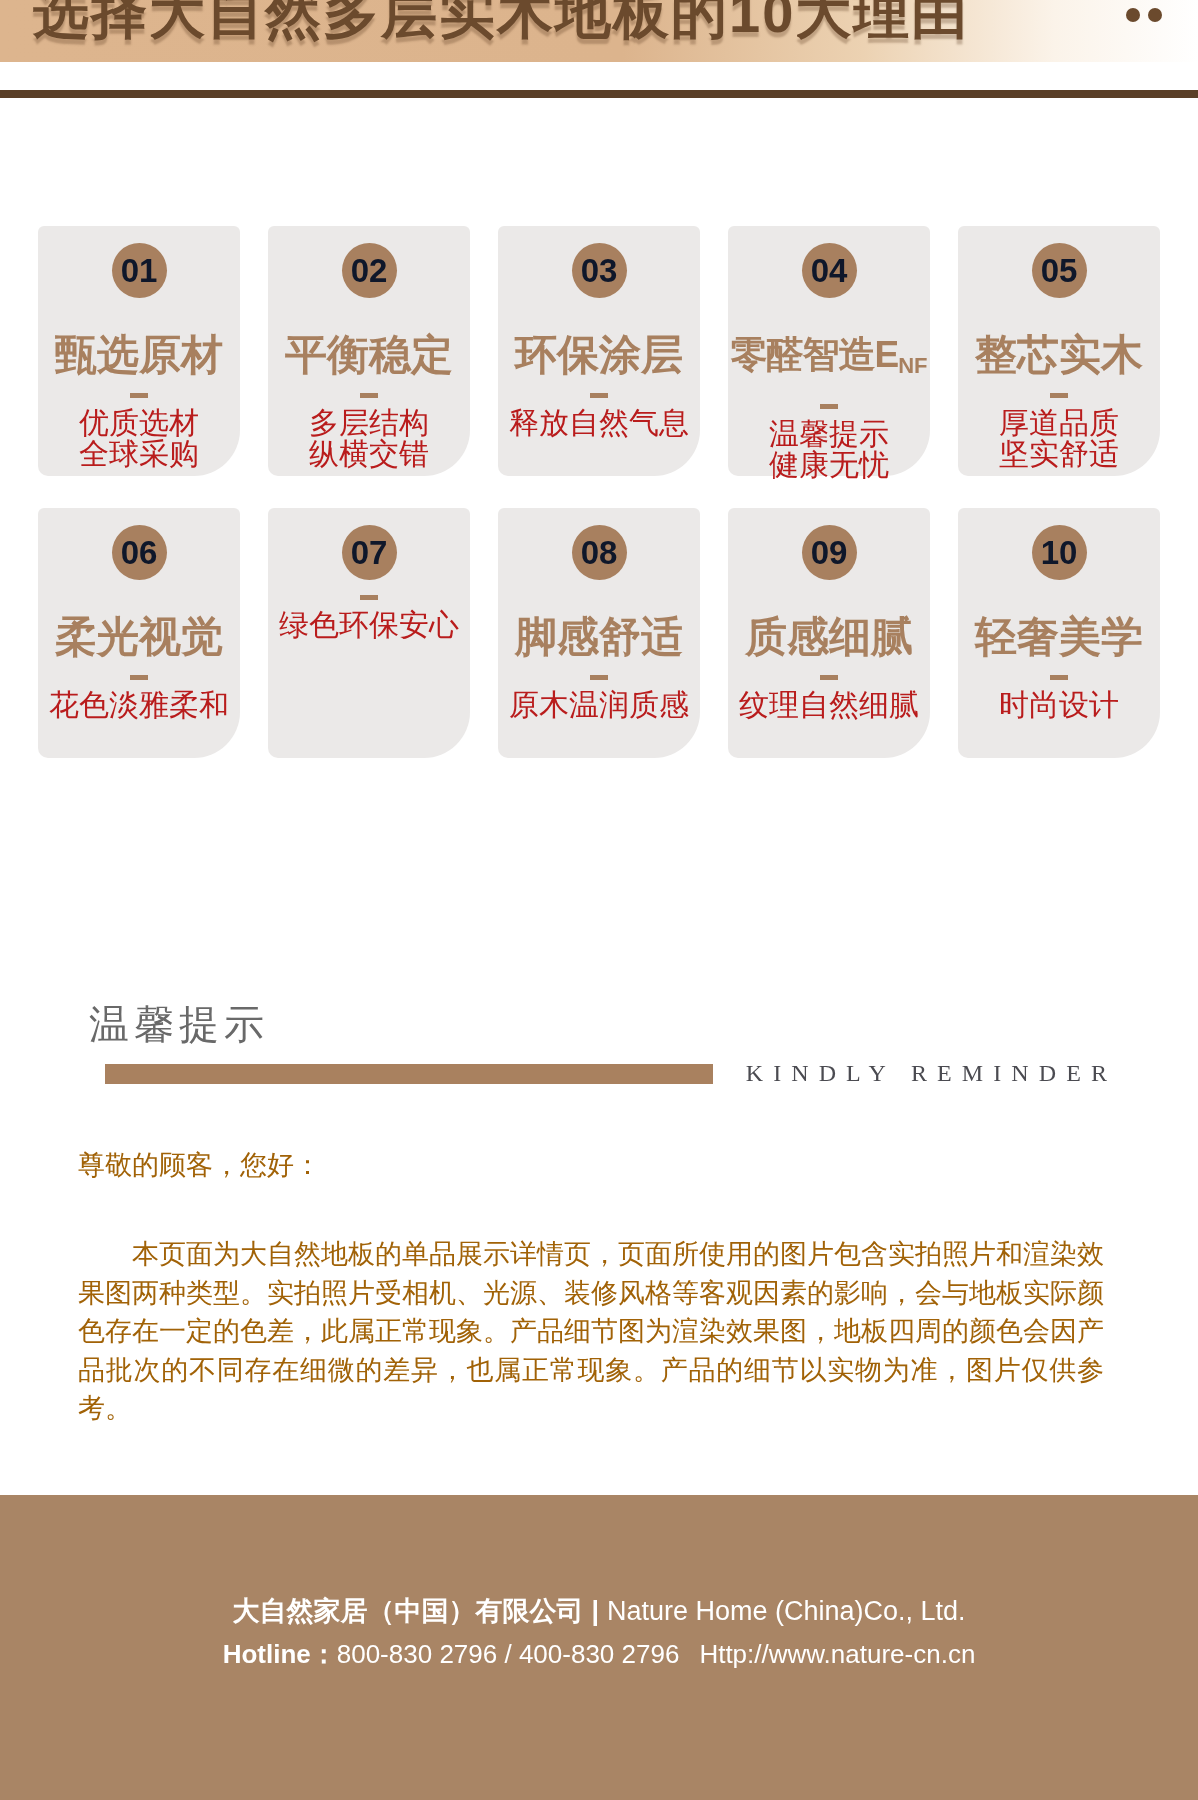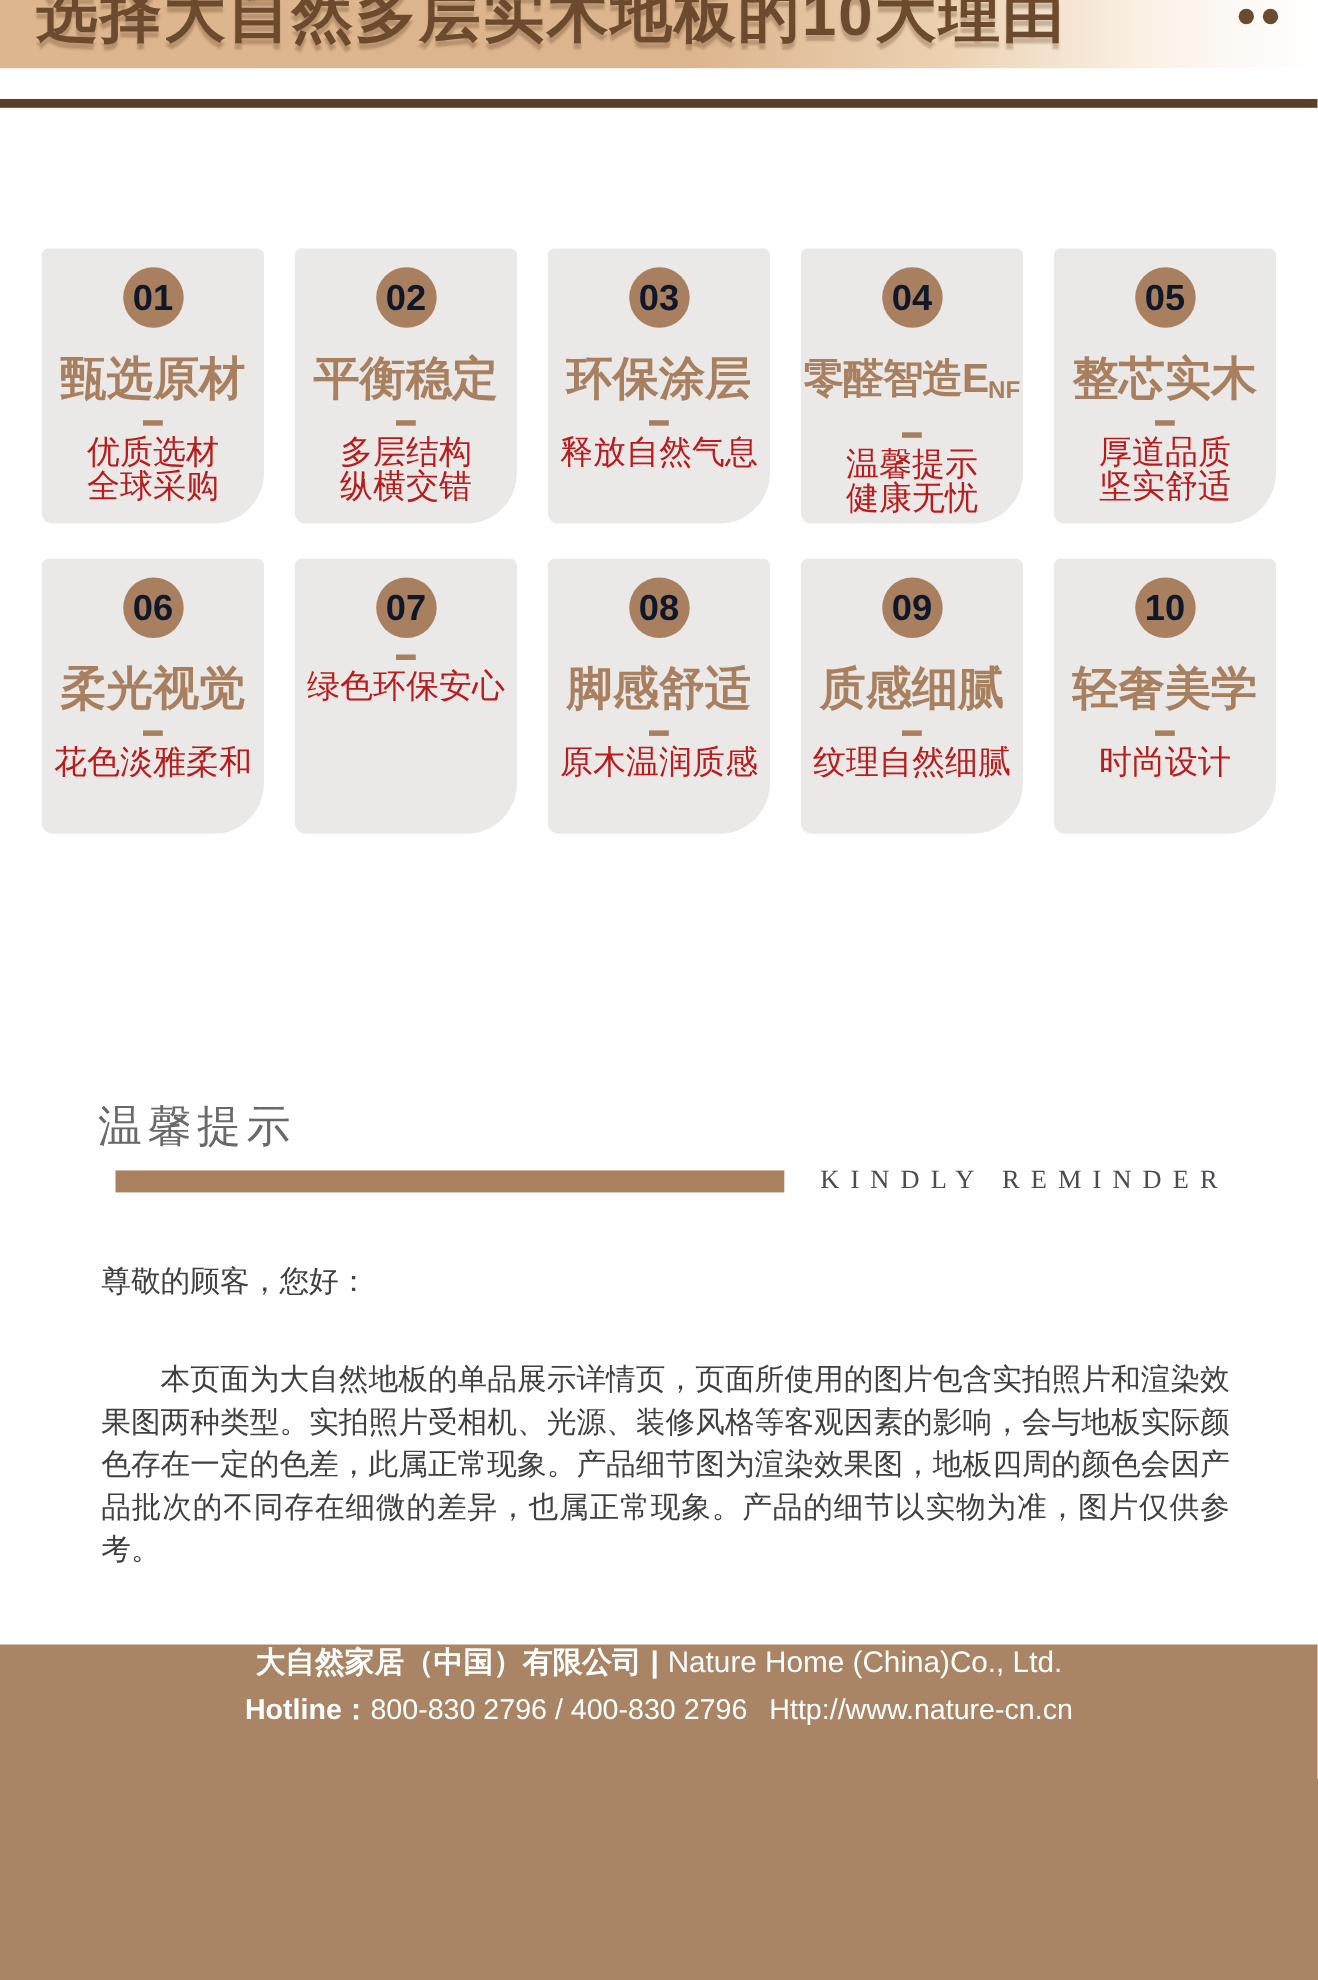--- a/index.html
+++ b/index.html
@@ -42,21 +42,21 @@
     background:#ebe9e8;
     border-radius:6px 6px 46px 10px;
     text-align:center;
   }
   .badge {
     width:55px; height:55px; margin:17px auto 0;
     border-radius:50%; background:#a8805f;
     color:#0f172a; font-size:33px; font-weight:bold; line-height:55px;
   }
   .card-title {
-    margin-top:23px; font-size:42px; line-height:46px; font-weight:bold;
+    margin-top:34px; font-size:42px; line-height:46px; font-weight:bold;
     color:#a8805f; white-space:nowrap;
   }
   .card-title--compact { font-size:37px; letter-spacing:-1px; }
   .card-title sub {
     font-size:22px; font-weight:bold; vertical-align:-6px; letter-spacing:0;
   }
   .dash {
     width:18px; height:5px; margin:15px auto 0; background:#a8805f;
   }
   .sub { margin-top:9px; font-size:30px; line-height:31px; color:#b91c1c; }
@@ -68,33 +68,33 @@
     color:#696969; letter-spacing:5px;
   }
   .reminder-rule { margin-top:12px; display:flex; align-items:center;padding-left:16px; }
   .reminder-bar { width:663px; height:20px; background:#a9815f; }
   .reminder-en {
     margin-left:33px; font-family:"Liberation Serif", serif;
     font-size:24px; color:#4b4b51; letter-spacing:.42em; white-space:nowrap;
   }
 
   
-  .notice { position:absolute; top:1148px; left:92px; width:1026px; color:#404040; }
+  .notice { position:absolute; top:1148px; left:78px; width:1026px; color:#a16207; }
   .greeting { font-size:27px; line-height:34px; }
   .para {
     margin-top:53px; font-size:27px; line-height:38.5px;
     text-indent:2em; text-align:justify;
   }
 
   
   .footer {
     position:absolute; top:1495px; left:0; width:1198px; height:305px;
     background:#a98565; color:#ffffff; text-align:center;
   }
-  .company { font-size:27px; line-height:32px; }
+  .company { padding-top:100px; font-size:27px; line-height:32px; }
   .company .bold, .contact .bold { font-weight:bold; }
   .company .sep { margin:0 8px; font-weight:bold; }
   .contact { margin-top:12px; font-size:26px; line-height:30px; }
   .contact .gap { display:inline-block; width:20px; }
 </style>
 </head>
 <body>
 
 <div class="page">
 

